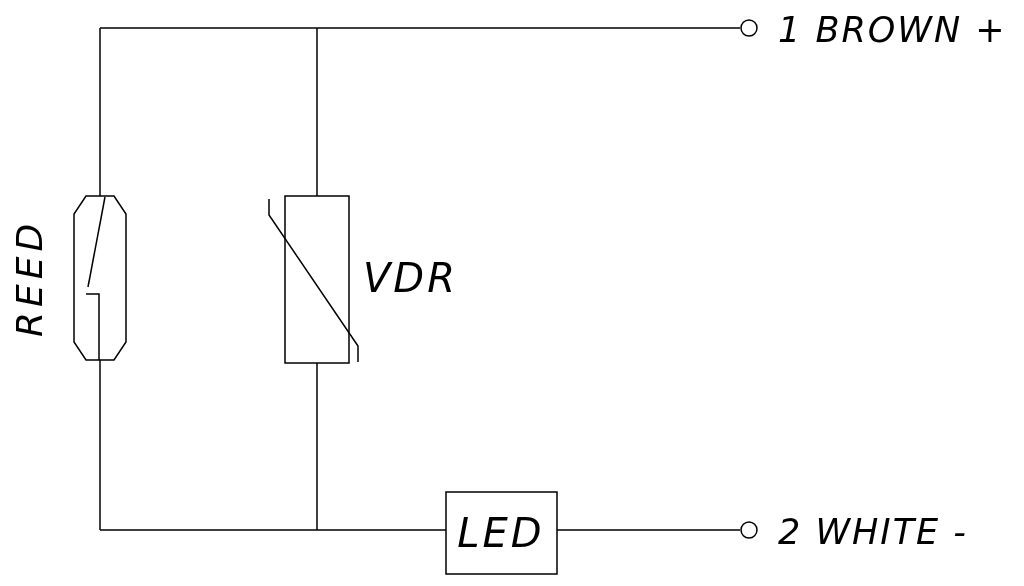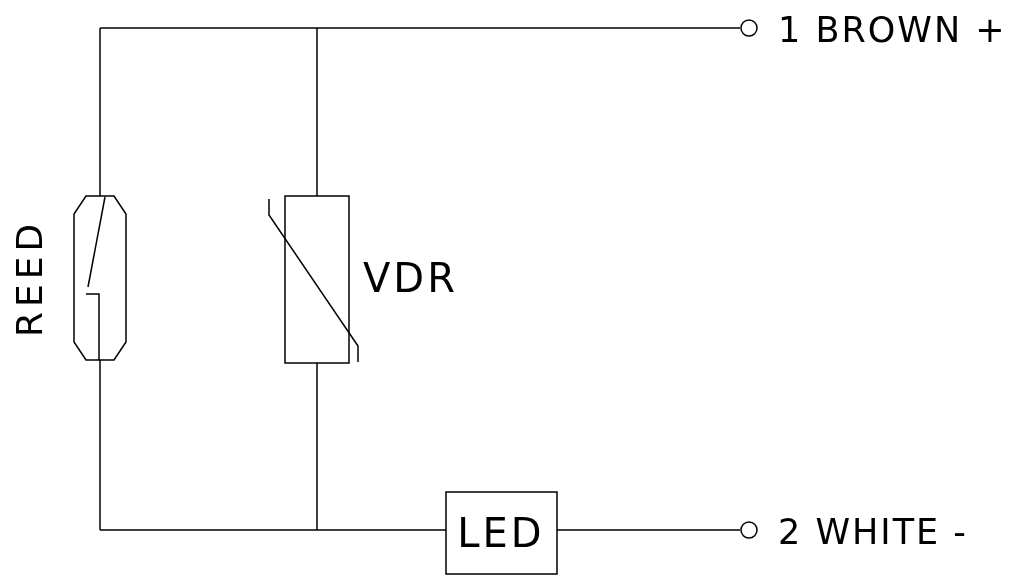--- a/index.html
+++ b/index.html
@@ -7,20 +7,21 @@
     margin: 0;
     padding: 0;
     background: #ffffff;
   }
   .canvas {
     position: relative;
     width: 1024px;
     height: 586px;
     background: #ffffff;
     overflow: hidden;
+    font-style: italic;
   }
   svg { display: block; }
   .wire {
     stroke: #000000;
     stroke-width: 1.5;
     fill: none;
     stroke-linecap: butt;
     stroke-linejoin: miter;
   }
   .sym {

